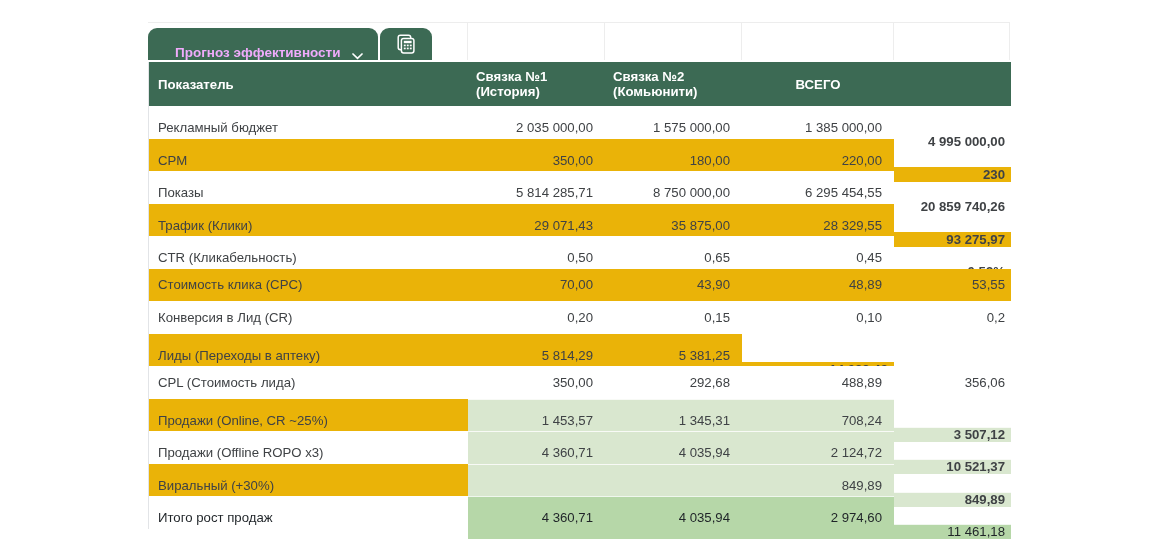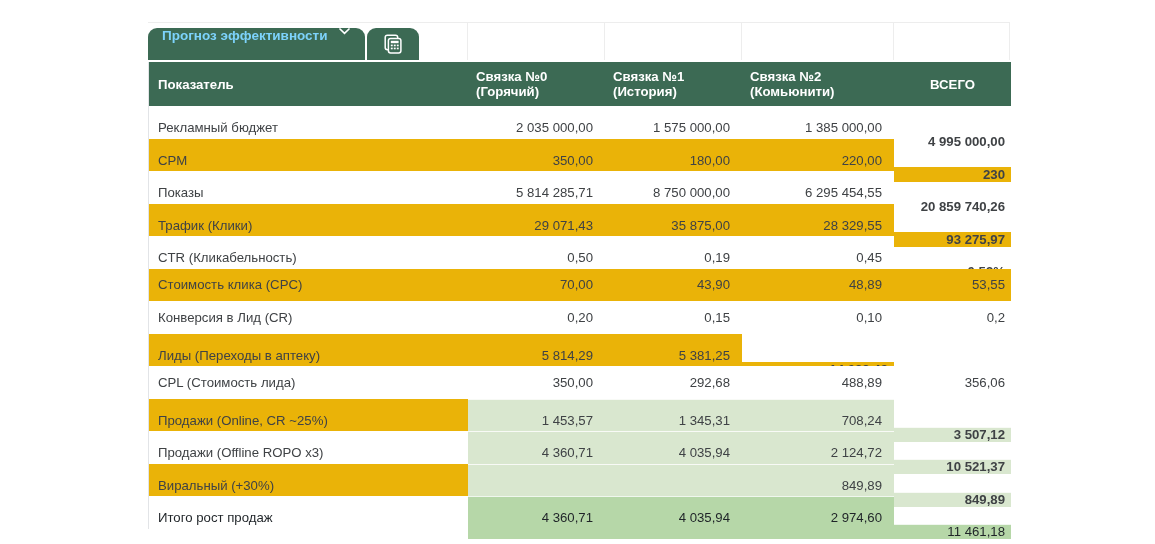--- a/index.html
+++ b/index.html
@@ -7,22 +7,22 @@
     position:relative;width:1155px;height:544px;background:#ffffff;overflow:hidden;
     font-family:"Liberation Sans", sans-serif;
   }
   
   .grid-h{position:absolute;left:148px;top:22px;width:862px;height:1px;background:#ededed;}
   .grid-v{position:absolute;top:22px;height:38px;width:1px;background:#ededed;}
 
   
   .tabbar{position:absolute;left:148px;top:28px;height:32px;display:flex;gap:2px;z-index:3;}
   .tab-main{
-    background:#3c6a54;color:#7dd3fc;border-radius:9px 9px 0 0;
-    display:flex;align-items:flex-start;gap:11px;padding:0 15px 0 14px;
+    background:#3c6a54;color:#f0abfc;border-radius:9px 9px 0 0;
+    display:flex;align-items:flex-end;gap:11px;padding:0 15px 0 27px;
     font-size:13.5px;font-weight:700;cursor:pointer;
   }
   .tab-icon{
     width:52px;background:#3c6a54;border-radius:9px 9px 0 0;
     display:flex;align-items:center;justify-content:center;cursor:pointer;
   }
 
   
   .tbl{position:absolute;left:148px;top:62px;width:862px;border-left:1px solid #e2e4e7;z-index:2;}
   .thead,.row{display:grid;grid-template-columns:319px 137px 137px 152px 117px;}
@@ -78,22 +78,20 @@
             <rect x="11.8" y="14.6" width="1.9" height="1.7" fill="#fff"></rect>
             <rect x="14.8" y="14.6" width="1.9" height="1.7" fill="#fff"></rect>
         </svg>
       </span>
     </div>
   </div>
 
   <div class="tbl">
     <div class="thead">
       <div class="th th-label">Показатель</div>
-      <div class="th th-col">Связка №0
-(Горячий)</div>
       <div class="th th-col">Связка №1
 (История)</div>
       <div class="th th-col">Связка №2
 (Комьюнити)</div>
       <div class="th th-total">ВСЕГО</div>
     </div>
     <div>
     <div class="row">
       <div class="cell-label">Рекламный бюджет</div>
       <div class="cell-num">2 035 000,00</div>
@@ -122,21 +120,21 @@
       <div class="cell-label">Трафик (Клики)</div>
       <div class="cell-num">29 071,43</div>
       <div class="cell-num">35 875,00</div>
       <div class="cell-num">28 329,55</div>
       <div class="cell-num cell-total bold">93 275,97</div>
     </div>
 
     <div class="row">
       <div class="cell-label">CTR (Кликабельность)</div>
       <div class="cell-num">0,50</div>
-      <div class="cell-num">0,19</div>
+      <div class="cell-num">0,65</div>
       <div class="cell-num">0,45</div>
       <div class="cell-num cell-total bold">0,53%</div>
     </div>
 
     <div class="row stripe">
       <div class="cell-label">Стоимость клика (CPC)</div>
       <div class="cell-num">70,00</div>
       <div class="cell-num">43,90</div>
       <div class="cell-num">48,89</div>
       <div class="cell-num cell-total">53,55</div>

